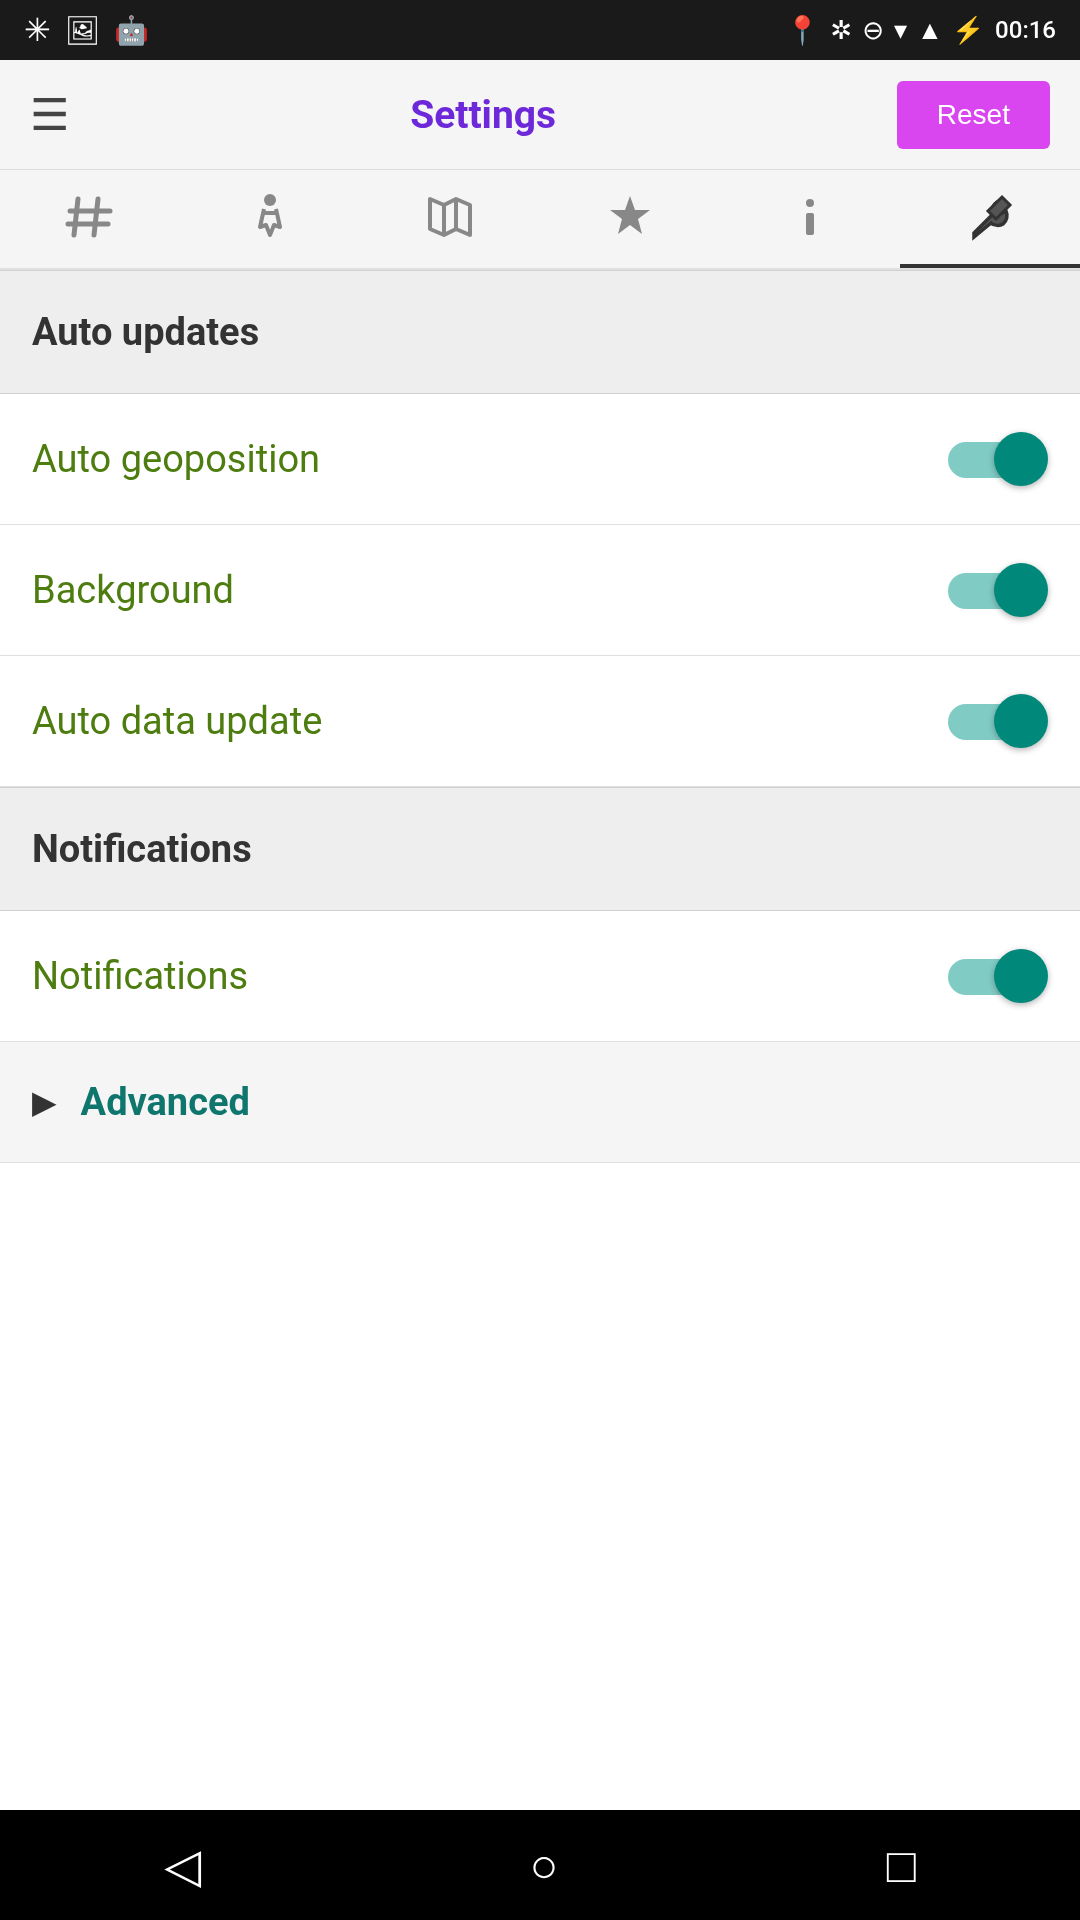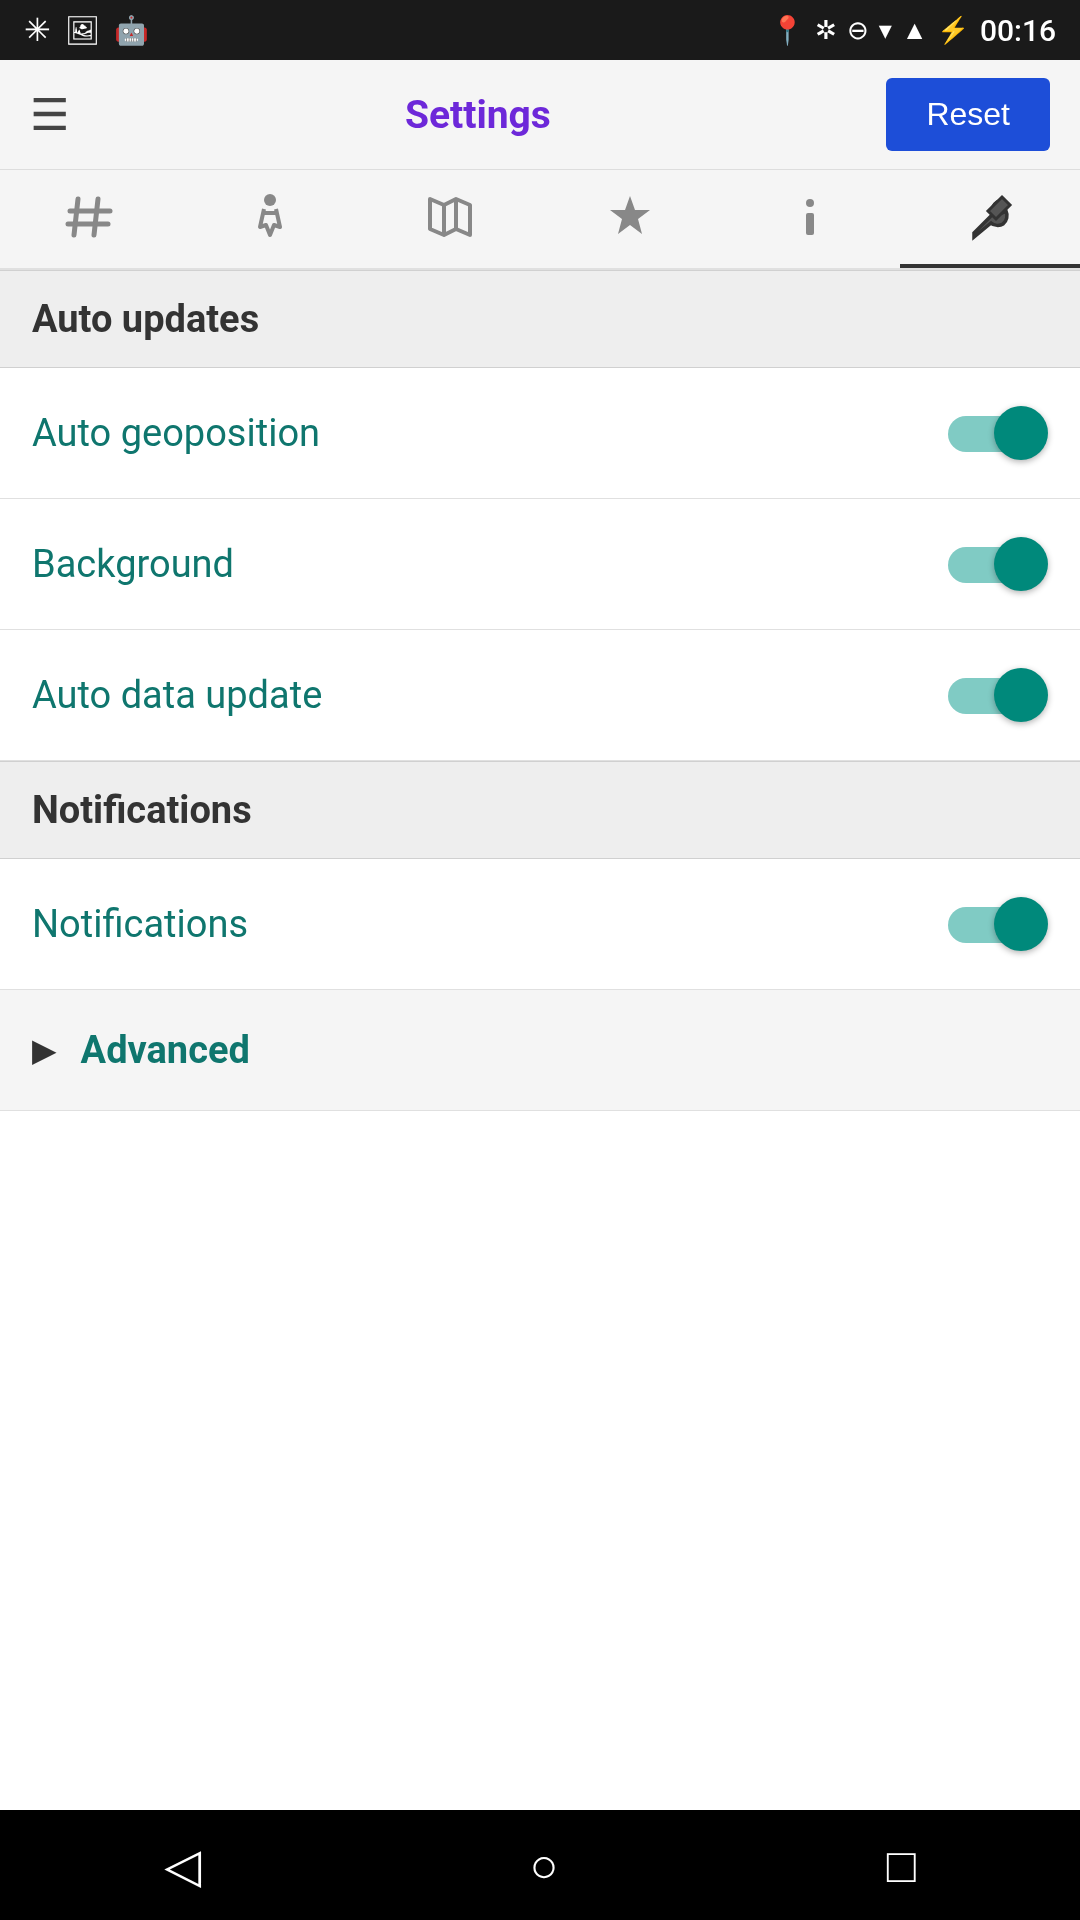--- a/index.html
+++ b/index.html
@@ -29,21 +29,21 @@
       align-items: center;
       gap: 14px;
     }
     .status-right {
       display: flex;
       align-items: center;
       gap: 10px;
       font-size: 28px;
     }
     .status-time {
-      font-size: 30px;
+      font-size: 24px;
       font-weight: 500;
     }
 
     
     .app-bar {
       width: 100%;
       height: 110px;
       background: #f5f5f5;
       display: flex;
       align-items: center;
@@ -55,26 +55,26 @@
       font-size: 39px;
       color: #6d28d9;
       font-weight: 700;
     }
     .menu-icon {
       font-size: 44px;
       color: #444;
       cursor: pointer;
     }
     .reset-btn {
-      background: #1d4ed8;
+      background: #d946ef;
       color: #fff;
       border: none;
       border-radius: 6px;
       padding: 18px 40px;
-      font-size: 32px;
+      font-size: 28px;
       cursor: pointer;
       font-weight: 500;
     }
 
     
     .tab-bar {
       width: 100%;
       height: 100px;
       background: #f5f5f5;
       display: flex;
@@ -99,42 +99,42 @@
 
     
     .content {
       width: 100%;
       background: #fff;
     }
 
     
     .section-header {
       background: #eeeeee;
-      padding: 26px 32px;
+      padding: 39px 32px;
       border-bottom: 1px solid #d0d0d0;
       border-top: 1px solid #d0d0d0;
     }
     .section-header-text {
       font-size: 38px;
       font-weight: 700;
       color: #333;
     }
 
     
     .setting-row {
       display: flex;
       align-items: center;
       justify-content: space-between;
       padding: 38px 32px;
       border-bottom: 1px solid #e0e0e0;
       background: #fff;
     }
     .setting-label {
       font-size: 38px;
-      color: #0f766e;
+      color: #4d7c0f;
     }
 
     
     .toggle-wrap {
       position: relative;
       width: 100px;
       height: 54px;
       cursor: pointer;
     }
     .toggle-track {

